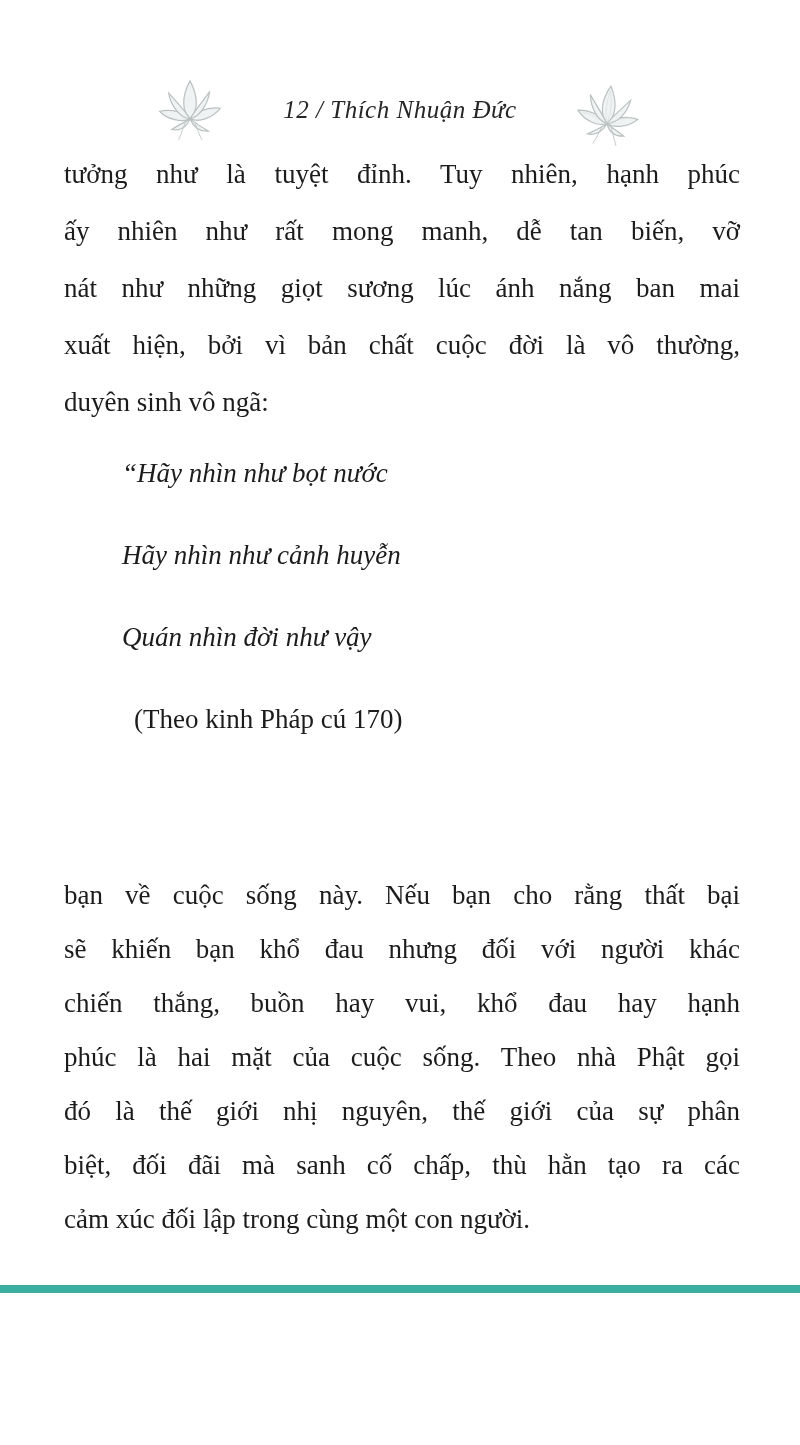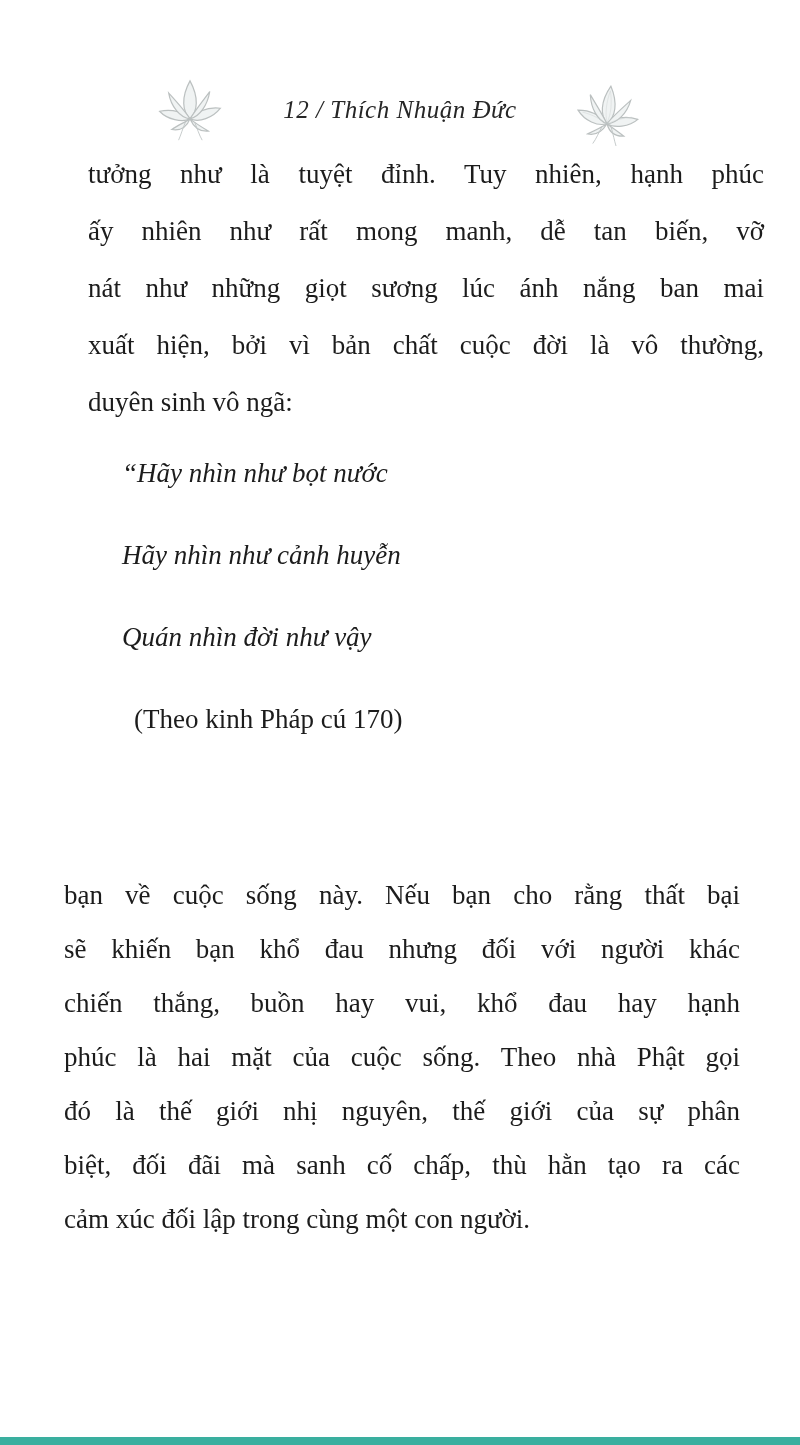--- a/index.html
+++ b/index.html
@@ -1,19 +1,19 @@
 <!DOCTYPE html>
 <html><head>
 <meta charset="utf-8">
 <style>
   html, body { margin: 0; padding: 0; }
   .page {
     position: relative;
     width: 800px;
-    height: 1445px;
+    height: 1293px;
     background: #ffffff;
     font-family: "Liberation Serif", "DejaVu Serif", serif;
     color: #1c1c1c;
     overflow: hidden;
   }
   .header-title {
     position: absolute;
     top: 96px;
     left: 0;
     width: 100%;
@@ -29,21 +29,21 @@
   }
   .lotus-left { left: 152px; top: 74px; width: 76px; height: 70px; }
   .lotus-right { left: 568px; top: 80px; width: 80px; height: 68px; transform: scaleX(-1) rotate(-6deg); }
 
   .body-col {
     position: absolute;
     left: 64px;
     width: 676px;
     font-size: 27px;
   }
-  .p1 { top: 146px; margin-left: 24px; }
+  .p1 { top: 146px; }
   .quote-block { top: 432px; font-style: italic; padding-left: 58px; }
   .quote-block .citation { font-style: normal; margin-left: 12px; }
   .p2 { top: 868px; }
 
   .line {
     height: 57px;
     line-height: 57px;
     white-space: normal;
   }
   .p2 .line { height: 54px; line-height: 54px; }

